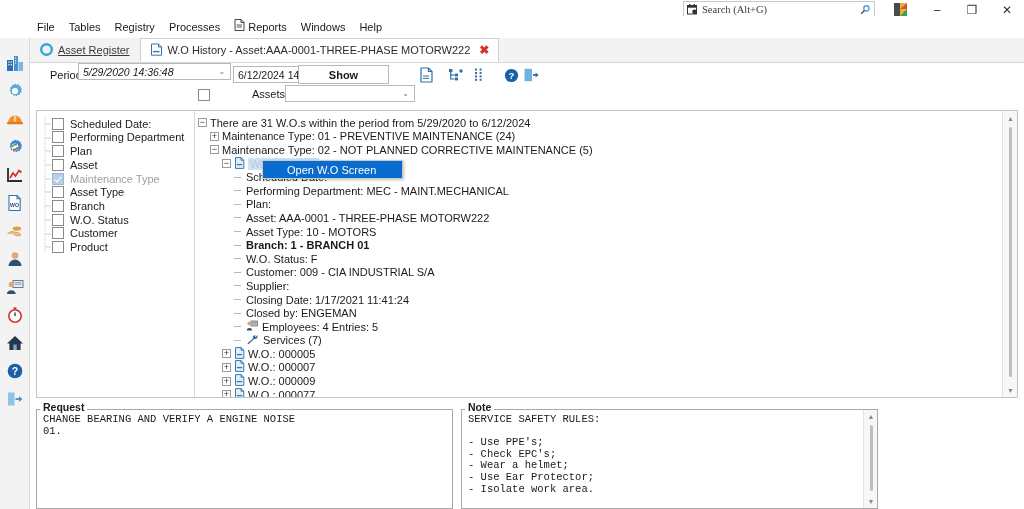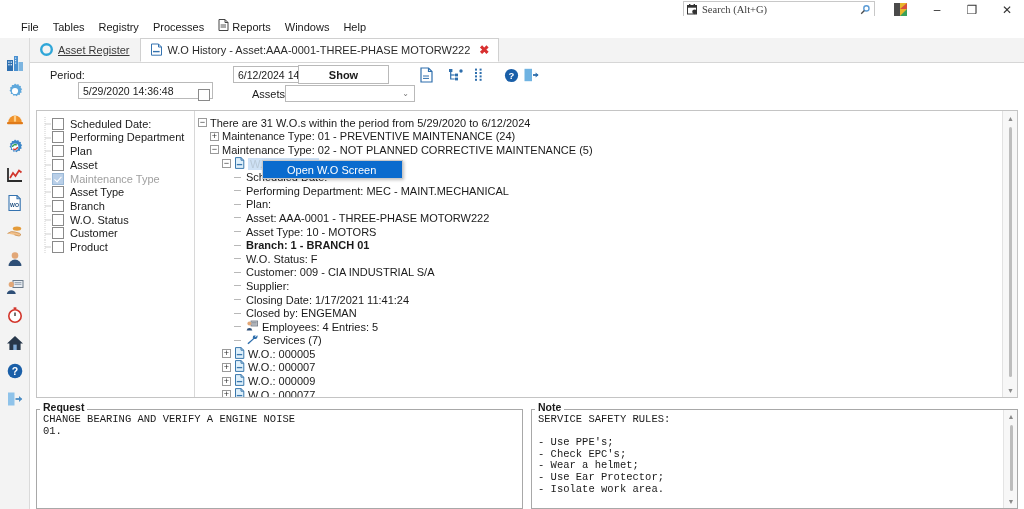--- a/index.html
+++ b/index.html
@@ -52,21 +52,21 @@
   .winbtn.min { left: 916px; }
   .winbtn.max { left: 951px; }
   .winbtn.close { left: 986px; }
   .colorflag { position: absolute; left: 893px; top: 2px; width: 16px; height: 15px; }
 
   
   .menubar {
     position: absolute; left: 0; top: 16px; width: 1024px; height: 22px;
     background: #ffffff;
     display: flex; align-items: center;
-    padding-left: 14px;
+    padding-left: 30px;
     font-size: 11px;
   }
   .hamburger {
     position: absolute; left: 6px; top: 16px;
     width: 22px; height: 22px;
     display: flex; flex-direction: column; justify-content: center; align-items: center; gap: 3px;
   }
   .hamburger span { display: block; width: 17px; height: 2.5px; background: #2b2b2b; }
   .menuitem { padding: 0 7px; height: 22px; line-height: 22px; color: #1a1a1a; white-space: nowrap; }
   .menuitem.with-ico { display: flex; align-items: center; gap: 3px; }
@@ -205,21 +205,21 @@
     z-index: 50;
   }
   .ctxitem {
     height: 17px; background: #0a6bce; color: #ffffff;
     display: flex; align-items: center; padding-left: 24px;
     font-size: 11px;
   }
 
   
   .bottomrow {
-    position: absolute; left: 36px; top: 402px; width: 982px; height: 107px;
+    position: absolute; left: 36px; top: 402px; width: 842px; height: 107px;
     display: flex; gap: 8px;
   }
   .gbox { position: relative; flex: 1 1 0; }
   .gbox .gtitle {
     position: absolute; left: 4px; top: -1px; font-size: 10.5px; font-weight: bold;
     color: #1a1a1a; background: #fff; padding: 0 3px; z-index: 3;
   }
   .gbody {
     position: absolute; left: 0; top: 7px; right: 0; bottom: 0;
     border: 1px solid #a8a8a8; background: #fff; overflow: hidden;
@@ -425,21 +425,21 @@
       </svg>
     </span>
     <span>W.O History - Asset:AAA-0001-THREE-PHASE MOTORW222</span>
     <span class="closex">✖</span>
   </div>
 </div>
 
 <div class="filterbar">
 
   <div style="position:absolute;left:20px;top:6px;" class="lbl">Period:</div>
-  <div class="combo" style="position:absolute;left:48px;top:19px;width:135px;">
+  <div class="combo" style="position:absolute;left:48px;top:0;width:153px;font-style:italic;">
     <span class="val">5/29/2020 14:36:48</span>
     <span class="chev">⌄</span>
   </div>
   <div style="position:absolute;left:196px;top:6px;padding-left:43px;" class="lbl">to</div>
   <div class="combo" style="position:absolute;left:203px;top:3px;width:120px;">
     <span class="val">6/12/2024 14:36:48</span>
     <span class="chev">⌄</span>
   </div>
   <div class="btn-show" style="position:absolute;left:268px;top:2px;width:91px;">Show</div>
 

